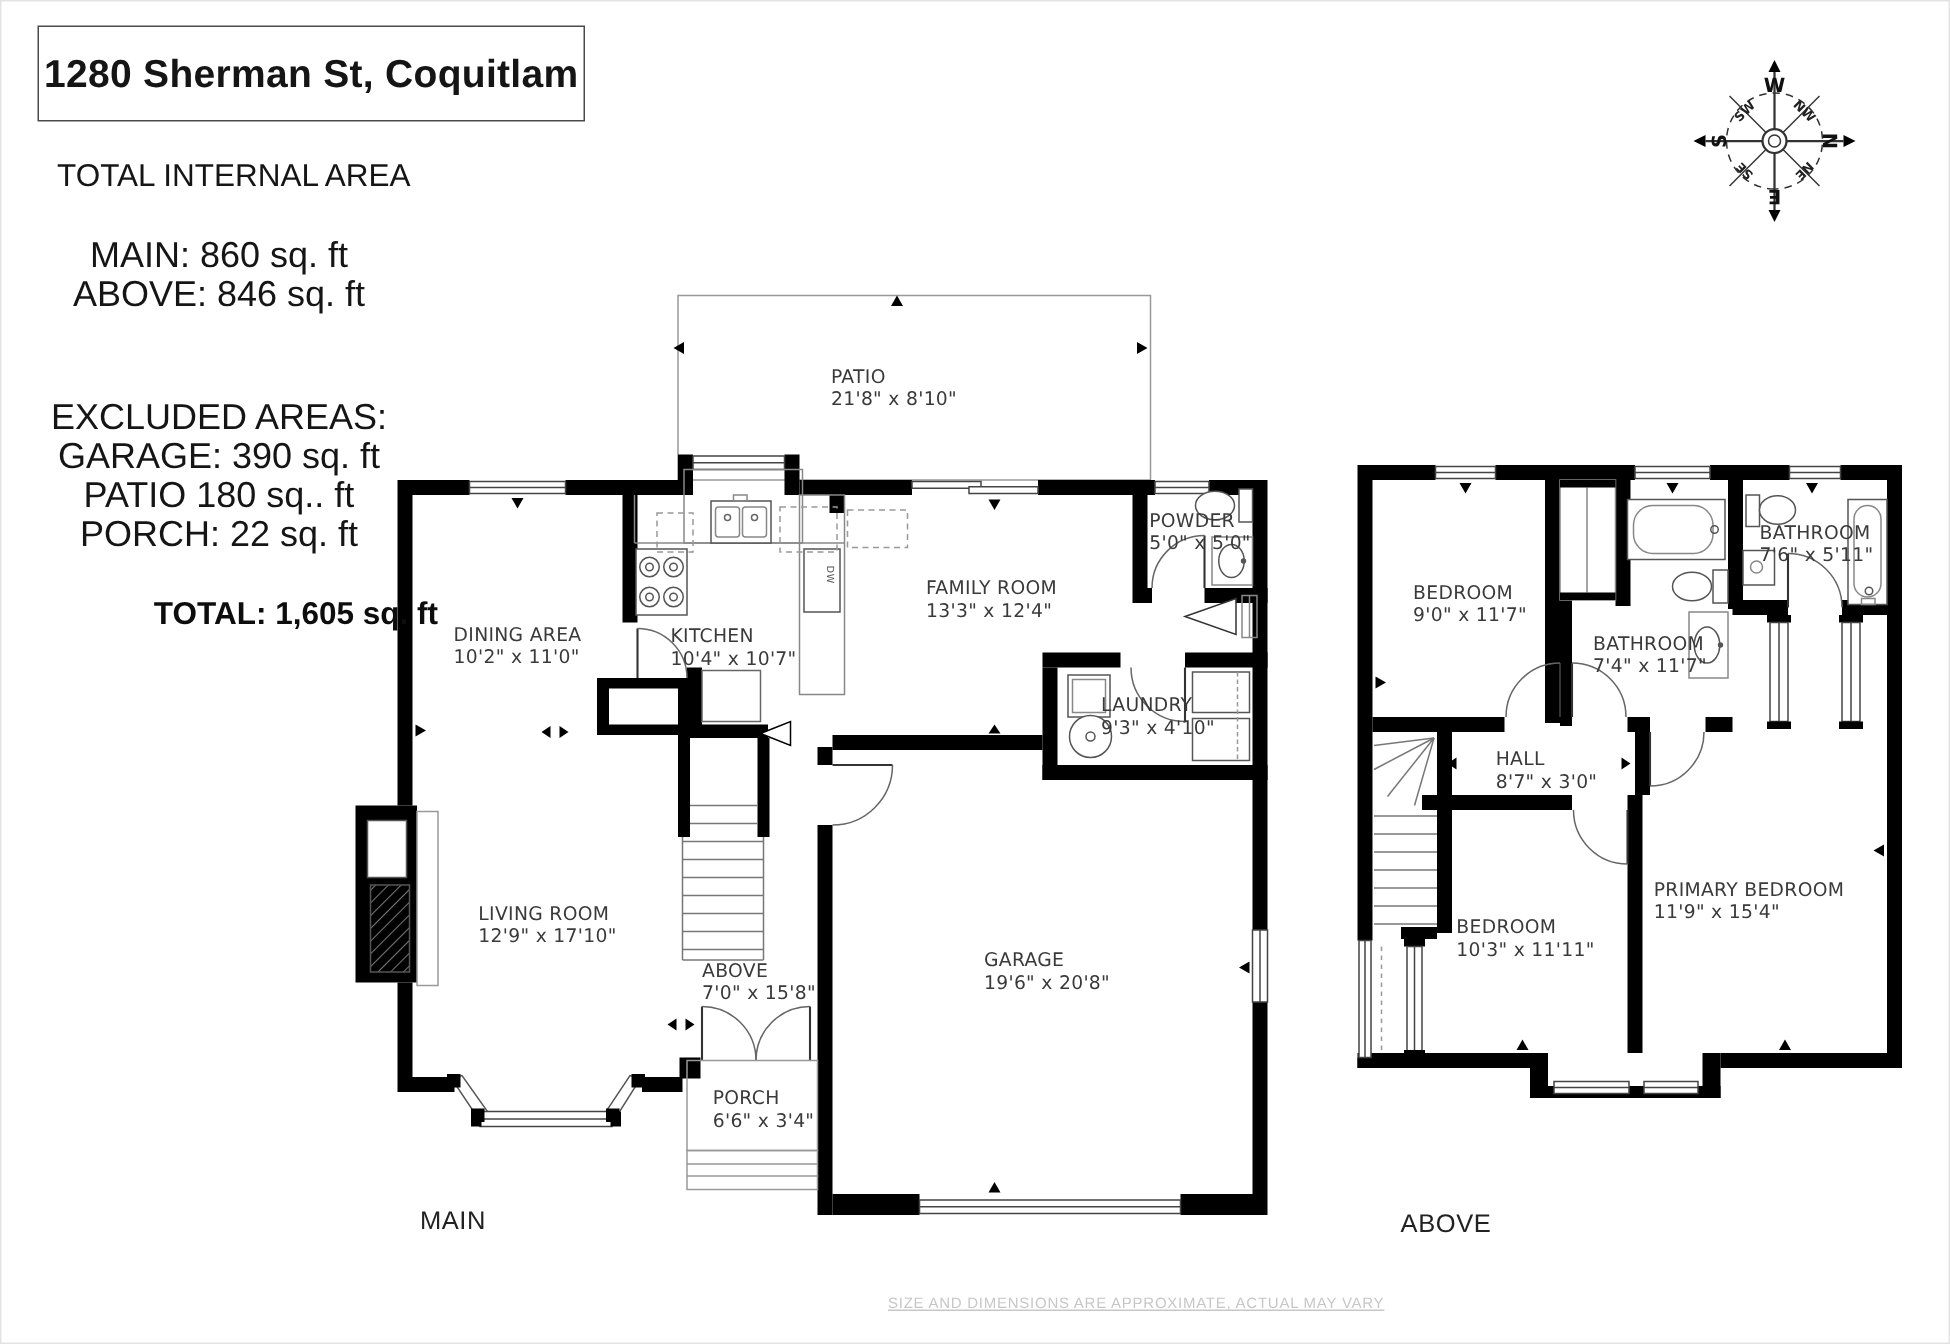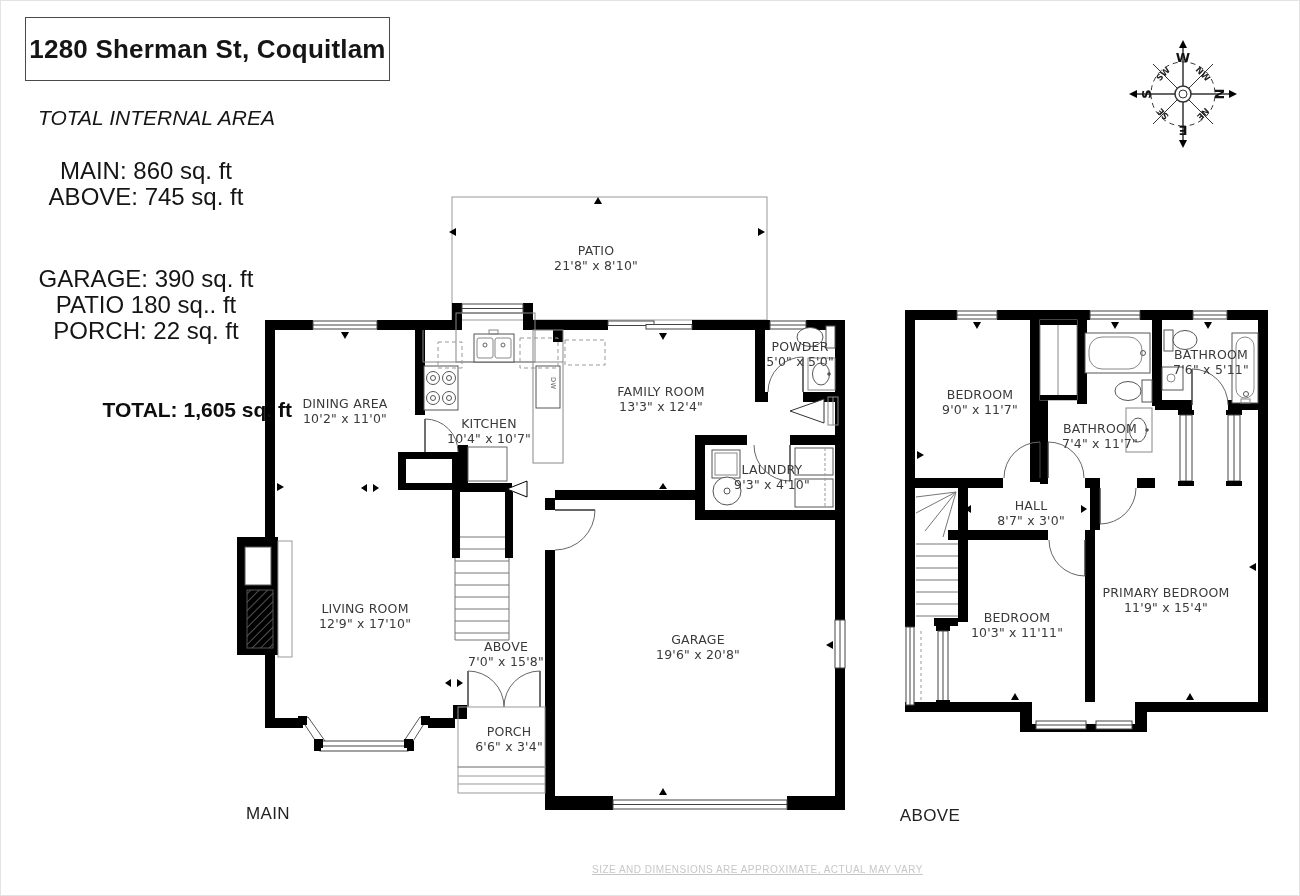--- a/index.html
+++ b/index.html
@@ -3,27 +3,27 @@
 <meta charset="utf-8">
 <style>
   html,body{margin:0;padding:0;}
   body{width:1300px;height:896px;position:relative;background:#fff;overflow:hidden;
        font-family:"Liberation Sans", sans-serif;color:#1a1a1a;}
   .sheet{position:absolute;inset:0;border:1px solid #e3e3e3;}
   #plan-svg{position:absolute;left:0;top:0;}
   .title-box{position:absolute;left:25px;top:17px;width:363px;height:62px;
              border:1px solid #4a4a4a;display:flex;align-items:center;justify-content:center;}
   .title-box .t{font-size:26px;font-weight:600;letter-spacing:.2px;color:#151515;}
-  .h-heading{position:absolute;left:38px;top:106px;font-size:21px;color:#151515;font-style:italic;}
+  .h-heading{position:absolute;left:38px;top:106px;font-size:21px;color:#151515;}
   .h-block{position:absolute;left:0;width:292px;text-align:center;font-size:24px;line-height:26px;color:#151515;}
   .h-total{position:absolute;left:0;top:398px;width:292px;text-align:right;font-size:21px;font-weight:bold;color:#0d0d0d;}
-  .room-label{position:absolute;transform:translateX(-50%);text-align:center;white-space:nowrap;
+  .room-label{position:absolute;transform:translateX(-50%);text-align:left;white-space:nowrap;
               font-family:"DejaVu Sans", sans-serif;font-size:12.5px;line-height:15px;
               color:#3a3a3a;letter-spacing:.2px;}
-  .floor-label{position:absolute;transform:translateX(-50%);font-size:17px;color:#222;letter-spacing:.4px;}
+  .floor-label{position:absolute;transform:translateX(-50%);font-size:17px;color:#222;letter-spacing:.4px;margin-left:34px;}
   .disclaimer{position:absolute;left:592px;top:864px;font-size:10px;color:#c7c7c7;letter-spacing:.5px;white-space:nowrap;text-decoration:underline;}
   svg text.compass-card{font:bold 13px "DejaVu Sans", sans-serif;fill:#111;}
   svg text.compass-inter{font:bold 8.5px "DejaVu Sans", sans-serif;fill:#222;}
   svg text.appl{font:6.5px "DejaVu Sans", sans-serif;fill:#555;letter-spacing:.5px;}
   svg .wall{fill:#000;}
   svg .win{fill:#fff;stroke:#444;stroke-width:1;}
   svg .thin{fill:none;stroke:#999;stroke-width:1;}
   svg .fix{fill:#fff;stroke:#555;stroke-width:1;}
   svg .fix2{fill:none;stroke:#888;stroke-width:1;}
   svg .dash{fill:none;stroke:#999;stroke-width:1;stroke-dasharray:4 3;}
@@ -413,36 +413,37 @@
 </svg>
 
 <div class="title-box">
   <span class="t">1280 Sherman St, Coquitlam</span>
 </div>
 
 <div class="h-heading">TOTAL INTERNAL AREA</div>
 
 <div class="h-block" style="top:158px">
   <div>MAIN: 860 sq. ft</div>
-  <div>ABOVE: 745 sq. ft</div>
+  <div>ABOVE: 846 sq. ft</div>
 </div>
 
 <div class="h-block" style="top:266px">
+  <div>EXCLUDED AREAS:</div>
   <div>GARAGE: 390 sq. ft</div>
   <div>PATIO 180 sq.. ft</div>
   <div>PORCH: 22 sq. ft</div>
 </div>
 
 <div class="h-total">TOTAL: 1,605 sq. ft</div>
 
 <div class="room-label" style="left:596px;top:243px">
   <div>PATIO</div>
   <div>21'8" x 8'10"</div>
 </div>
-<div class="room-label" style="left:345px;top:396px">
+<div class="room-label" style="left:345px;top:415px">
   <div>DINING AREA</div>
   <div>10'2" x 11'0"</div>
 </div>
 <div class="room-label" style="left:489px;top:416px">
   <div>KITCHEN</div>
   <div>10'4" x 10'7"</div>
 </div>
 <div class="room-label" style="left:661px;top:384px">
   <div>FAMILY ROOM</div>
   <div>13'3" x 12'4"</div>

